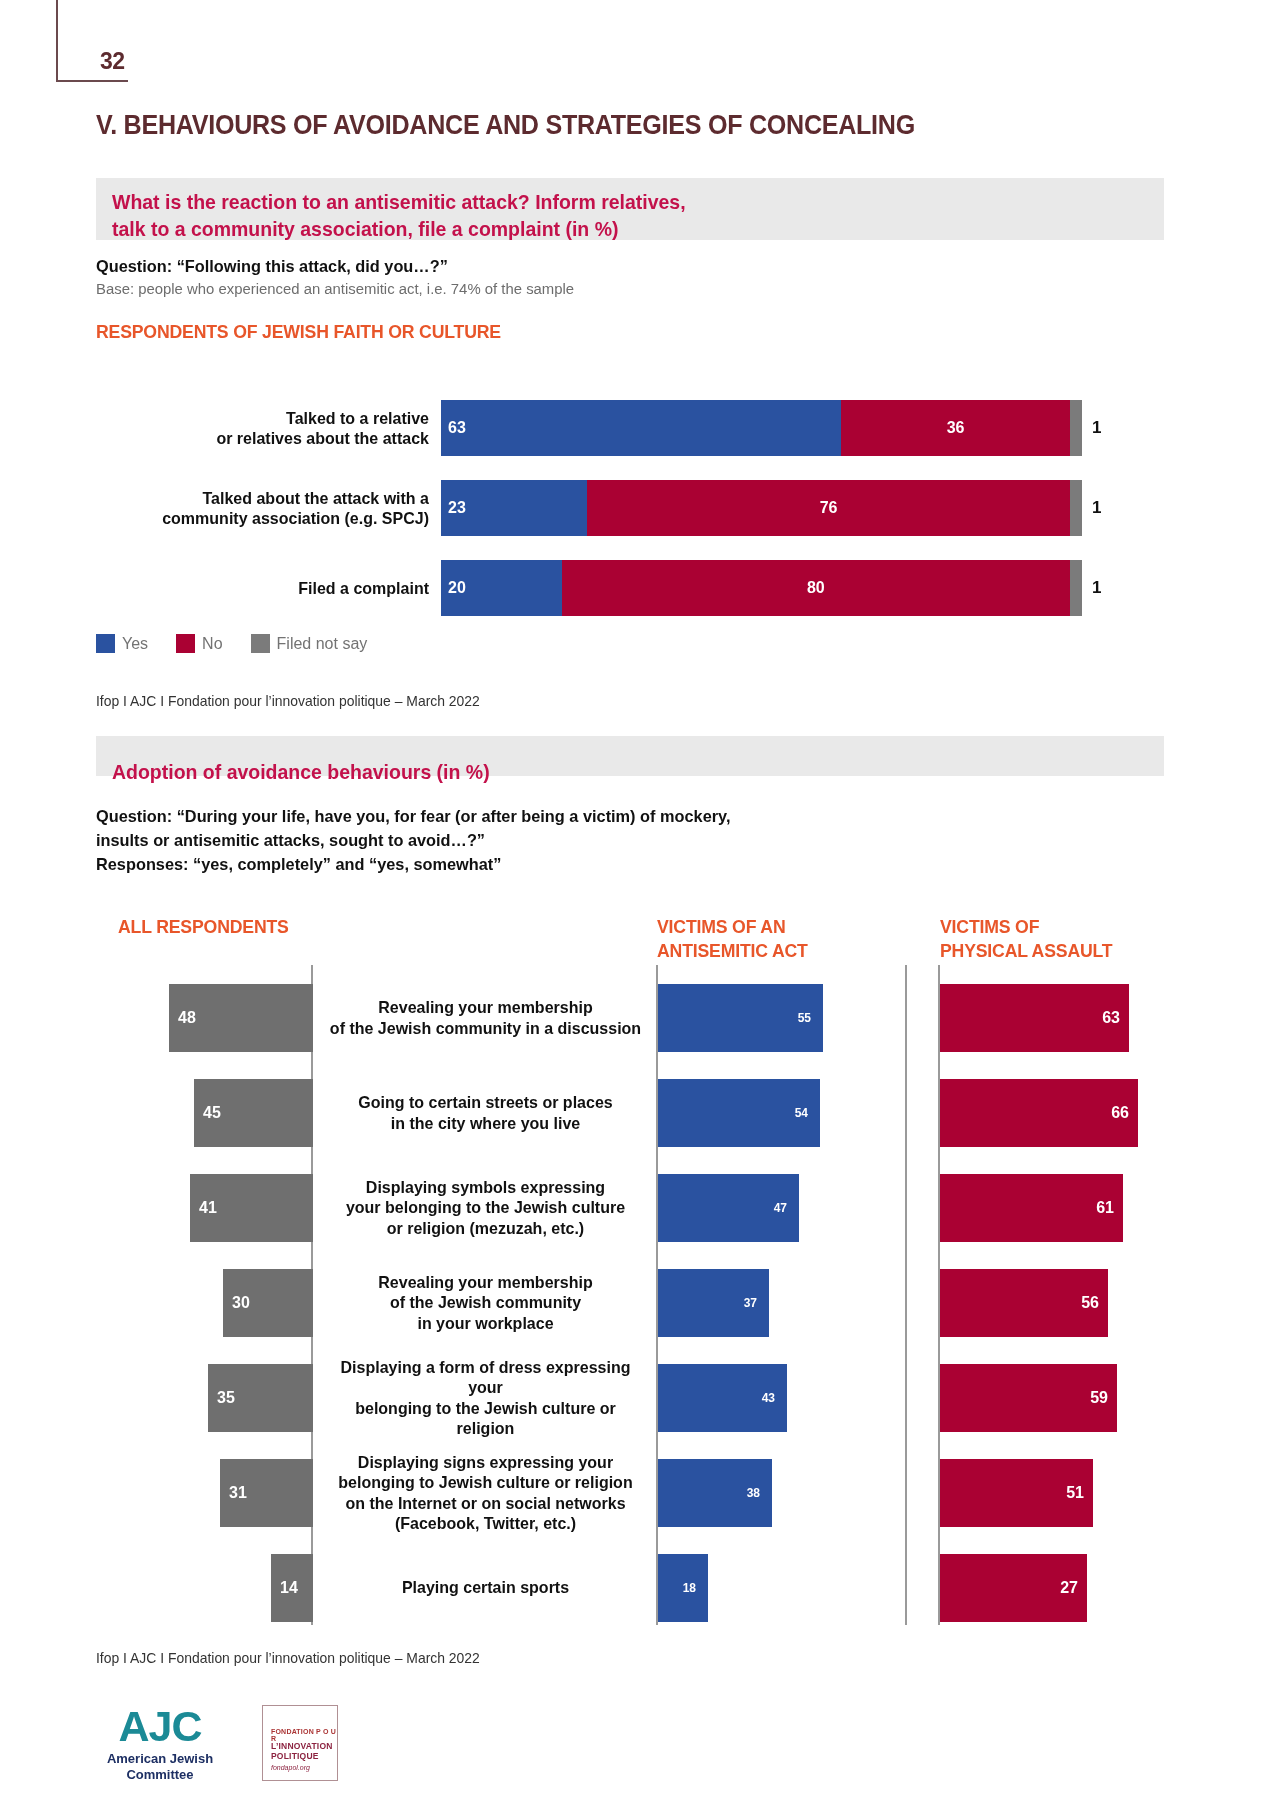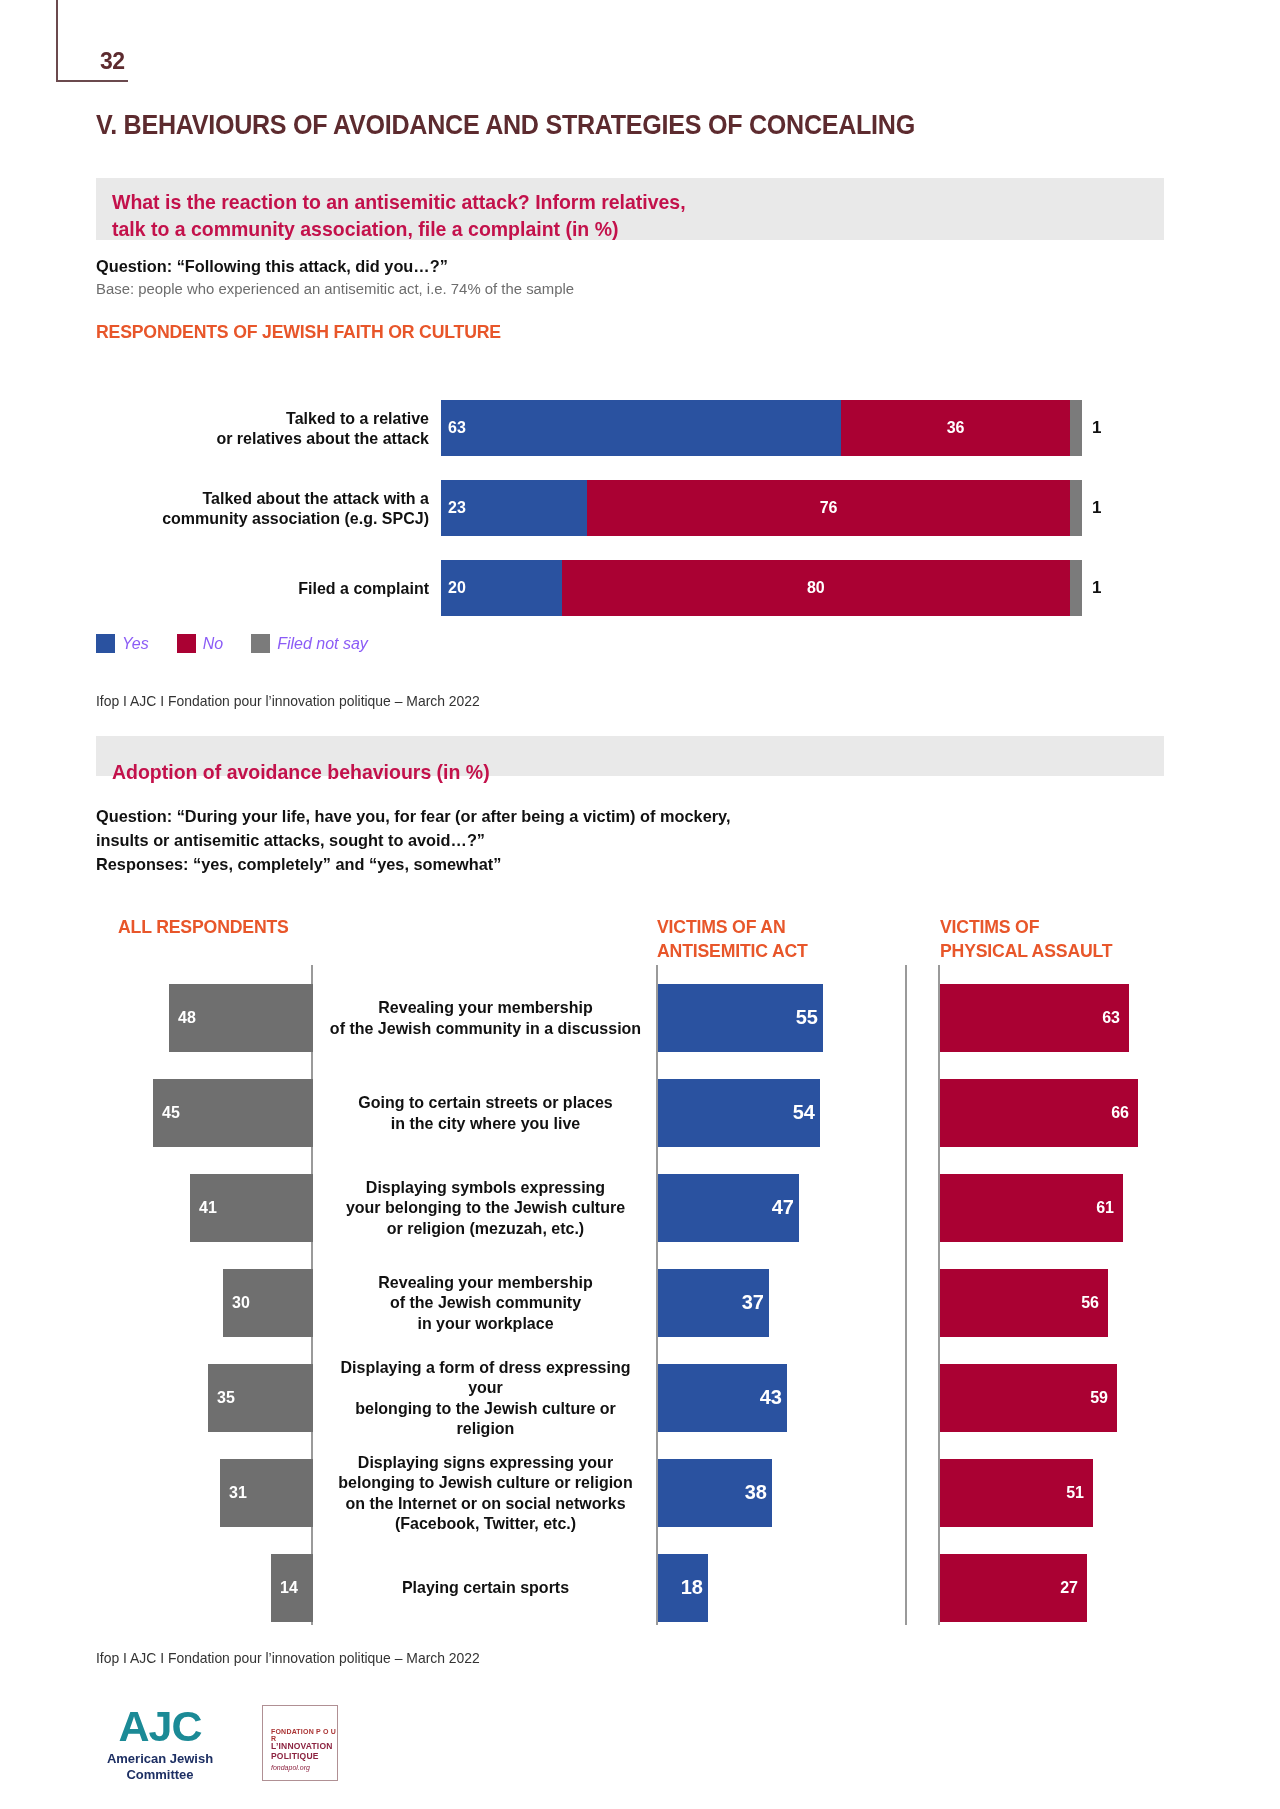--- a/index.html
+++ b/index.html
@@ -153,21 +153,21 @@
   
   #legend {
     position: absolute;
     left: 96px; top: 634px;
     display: flex;
     align-items: center;
     gap: 12px;
   }
   .legend-item { display: flex; align-items: center; gap: 7px; margin-right: 16px; }
   .swatch { width: 19px; height: 19px; display: inline-block; }
-  .legend-label { font-size: 16px; color: #8b5cf6; font-style: italic; }
+  .legend-label { font-size: 16px; color: #737373; }
 
   .source {
     position: absolute;
     left: 96px;
     font-size: 14.5px;
     color: #333;
     transform: scaleX(0.96);
     transform-origin: left top;
     white-space: nowrap;
   }
@@ -221,23 +221,23 @@
     display: flex;
     align-items: center;
   }
   .bar-blue {
     background: #2a52a0;
     height: 68px;
     display: flex;
     align-items: center;
     justify-content: flex-end;
     color: #fff;
-    font-size: 20px;
-    font-weight: bold;
-    padding-right: 5px;
+    font-size: 12px;
+    font-weight: bold;
+    padding-right: 12px;
     box-sizing: border-box;
   }
   .c2-red {
     position: absolute;
     left: 940px; top: 0;
     height: 95px;
     display: flex;
     align-items: center;
   }
   .bar-red {
@@ -389,21 +389,21 @@
     <div class="c2-blue">
       <div class="bar-blue" style="width:165px">55</div>
     </div>
     <div class="c2-red">
       <div class="bar-red" style="width:189px">63</div>
     </div>
   </div>
 
   <div class="c2-row">
     <div class="c2-left">
-      <div class="bar-gray" style="width:160px">45</div>
+      <div class="bar-gray" style="width:119px">45</div>
     </div>
     <div class="c2-center">Going to certain streets or places
 in the city where you live</div>
     <div class="c2-blue">
       <div class="bar-blue" style="width:162px">54</div>
     </div>
     <div class="c2-red">
       <div class="bar-red" style="width:198px">66</div>
     </div>
   </div>

